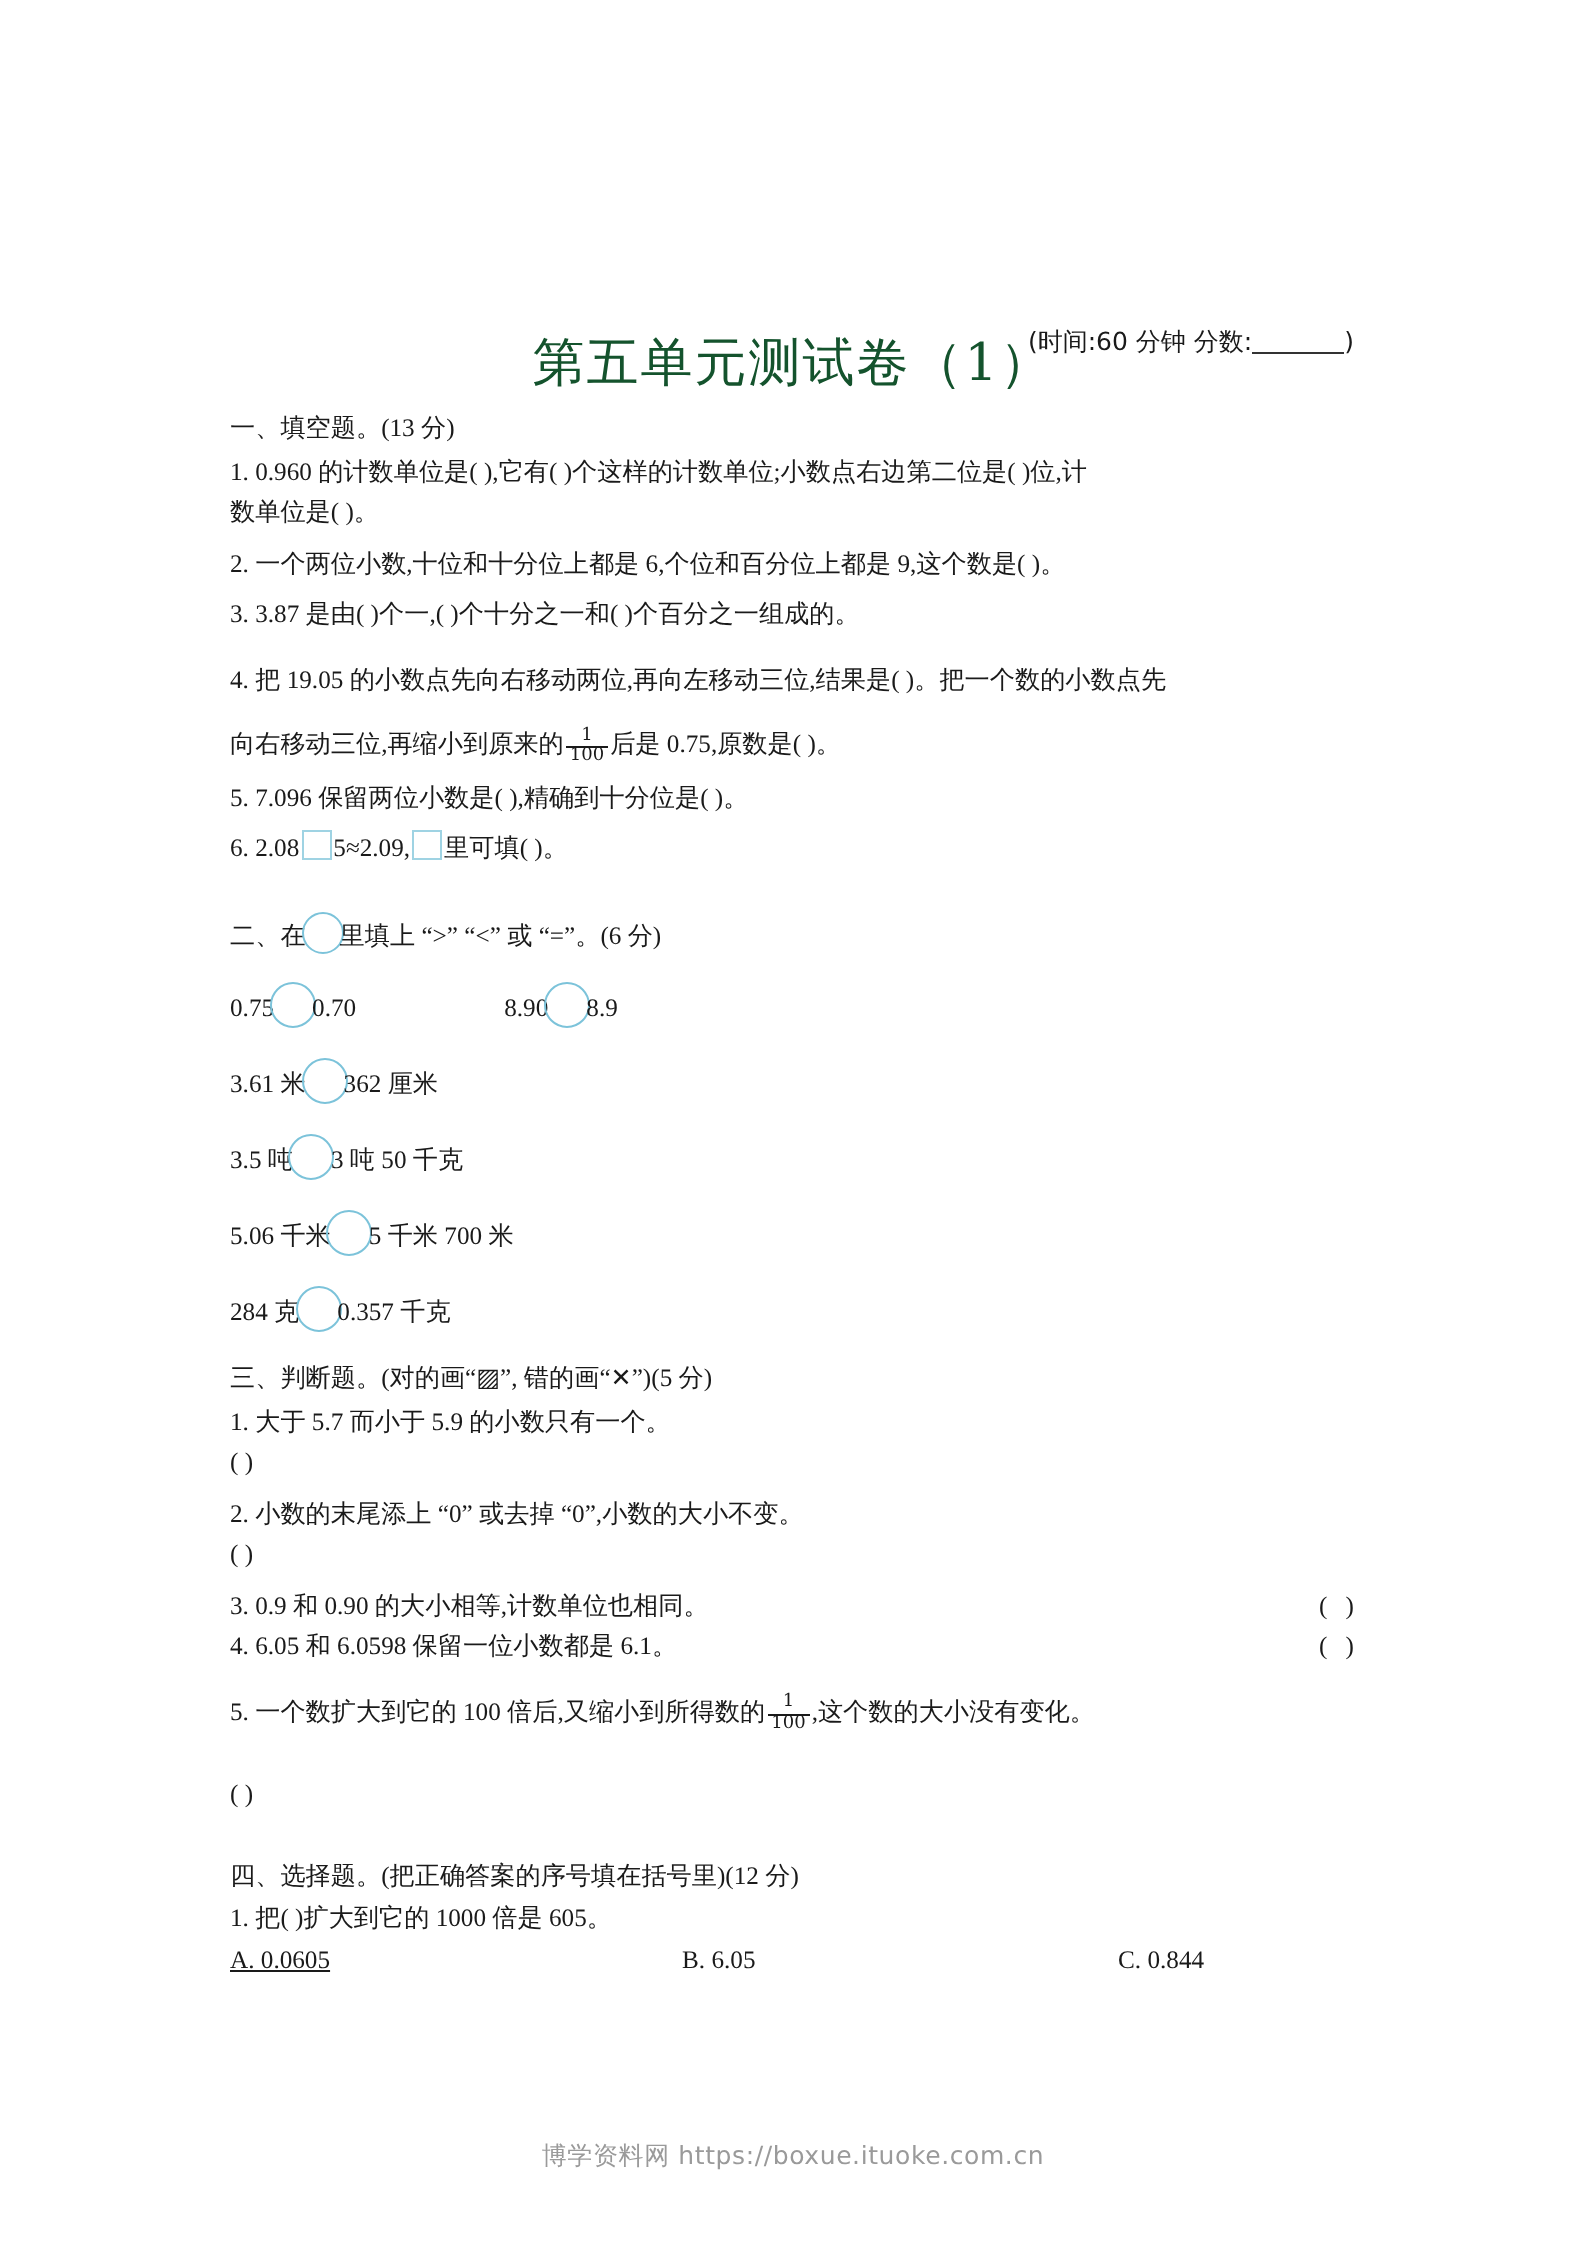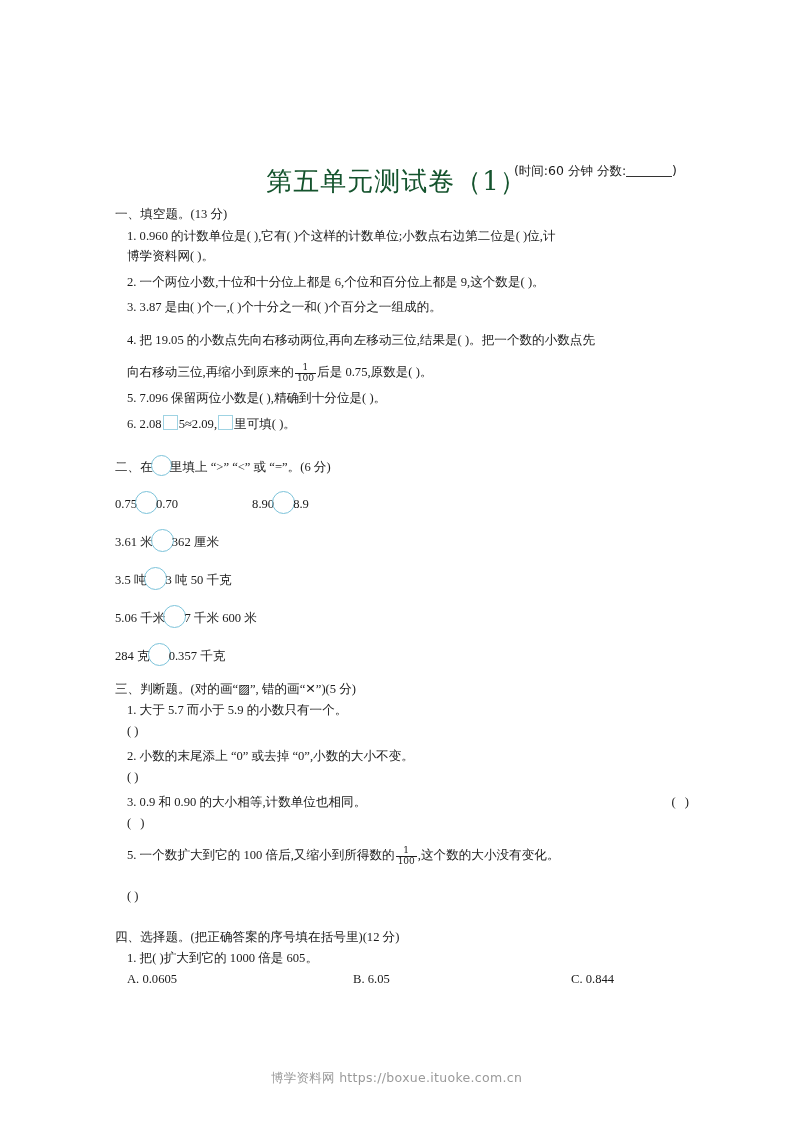--- a/index.html
+++ b/index.html
@@ -58,21 +58,21 @@
     width: 565px;
     font-size: 12.6px;
     line-height: 1.55;
   }
   .sec-head {
     font-size: 12.6px;
     margin: 0 0 2px 0;
     white-space: nowrap;
   }
   .q {
-    margin: 0 0 1px 12px;
+    margin: 0 0 1px 0;
   }
   .gap-sm { height: 5px; }
   .gap-md { height: 12px; }
   .gap-lg { height: 20px; }
 
   
   .sqbox {
     display: inline-block;
     width: 13px;
     height: 13px;
@@ -141,21 +141,21 @@
     white-space: nowrap;
     letter-spacing: 3px;
   }
 
   
   .choices {
     display: flex;
     white-space: nowrap;
   }
   .choices .opt { }
-  .choices .opt.a { width: 226px; }
+  .choices .opt.a { width: 226px; text-decoration: underline; }
   .choices .opt.b { width: 218px; }
   .choices .opt.c { }
 
   
   .footer {
     position: absolute;
     left: 0; right: 0;
     top: 1070px;
     text-align: center;
     font-size: 12.5px;
@@ -172,21 +172,21 @@
   <div class="title">第五单元测试卷（1）</div>
 
   <div class="meta">
     <span>(时间:60 分钟    分数:</span><span class="blankline"></span><span>)</span>
   </div>
 
   <div class="content">
 
     <div class="sec-head">一、填空题。(13 分)</div>
     <div class="q">1. 0.960 的计数单位是(        ),它有(        )个这样的计数单位;小数点右边第二位是(        )位,计</div>
-    <div class="q">博学资料网(        )。</div>
+    <div class="q">数单位是(        )。</div>
     <div class="gap-sm"></div>
     <div class="q">2. 一个两位小数,十位和十分位上都是 6,个位和百分位上都是 9,这个数是(        )。</div>
     <div class="gap-sm"></div>
     <div class="q">3. 3.87 是由(        )个一,(        )个十分之一和(        )个百分之一组成的。</div>
     <div class="gap-md"></div>
     <div class="q">4.  把 19.05 的小数点先向右移动两位,再向左移动三位,结果是(        )。把一个数的小数点先</div>
     <div class="gap-md"></div>
     <div class="q">
       <span>向右移动三位,再缩小到原来的</span><span class="frac"><span class="top">1</span><span class="bot">100</span></span><span>后是 0.75,原数是(        )。</span>
     </div>
@@ -211,21 +211,21 @@
 
     <div class="cmp-row">
       <span class="pair"><span>3.61 米</span><span class="circle"></span><span>362 厘米</span></span>
     </div>
 
     <div class="cmp-row">
       <span class="pair"><span>3.5 吨</span><span class="circle"></span><span>3 吨 50 千克</span></span>
     </div>
 
     <div class="cmp-row">
-      <span class="pair"><span>5.06 千米</span><span class="circle"></span><span>7 千米 600 米</span></span>
+      <span class="pair"><span>5.06 千米</span><span class="circle"></span><span>5 千米 700 米</span></span>
     </div>
 
     <div class="cmp-row">
       <span class="pair"><span>284 克</span><span class="circle"></span><span>0.357 千克</span></span>
     </div>
 
     <div class="gap-sm"></div>
 
     <div class="sec-head">三、判断题。(对的画“▨”, 错的画“✕”)(5 分)</div>
 
@@ -234,20 +234,21 @@
     <div class="gap-sm"></div>
     <div class="q">2. 小数的末尾添上 “0” 或去掉 “0”,小数的大小不变。</div>
     <div class="q">(        )</div>
     <div class="gap-sm"></div>
 
     <div class="q judge-row">
       <span>3. 0.9 和 0.90 的大小相等,计数单位也相同。</span>
       <span class="rparen">(        )</span>
     </div>
     <div class="q judge-row">
+      <span>4. 6.05 和 6.0598 保留一位小数都是 6.1。</span>
       <span class="rparen">(        )</span>
     </div>
 
     <div class="gap-md"></div>
 
     <div class="q">
       <span>5. 一个数扩大到它的 100 倍后,又缩小到所得数的</span><span class="frac"><span class="top">1</span><span class="bot">100</span></span><span>,这个数的大小没有变化。</span>
     </div>
 
     <div class="gap-lg"></div>

